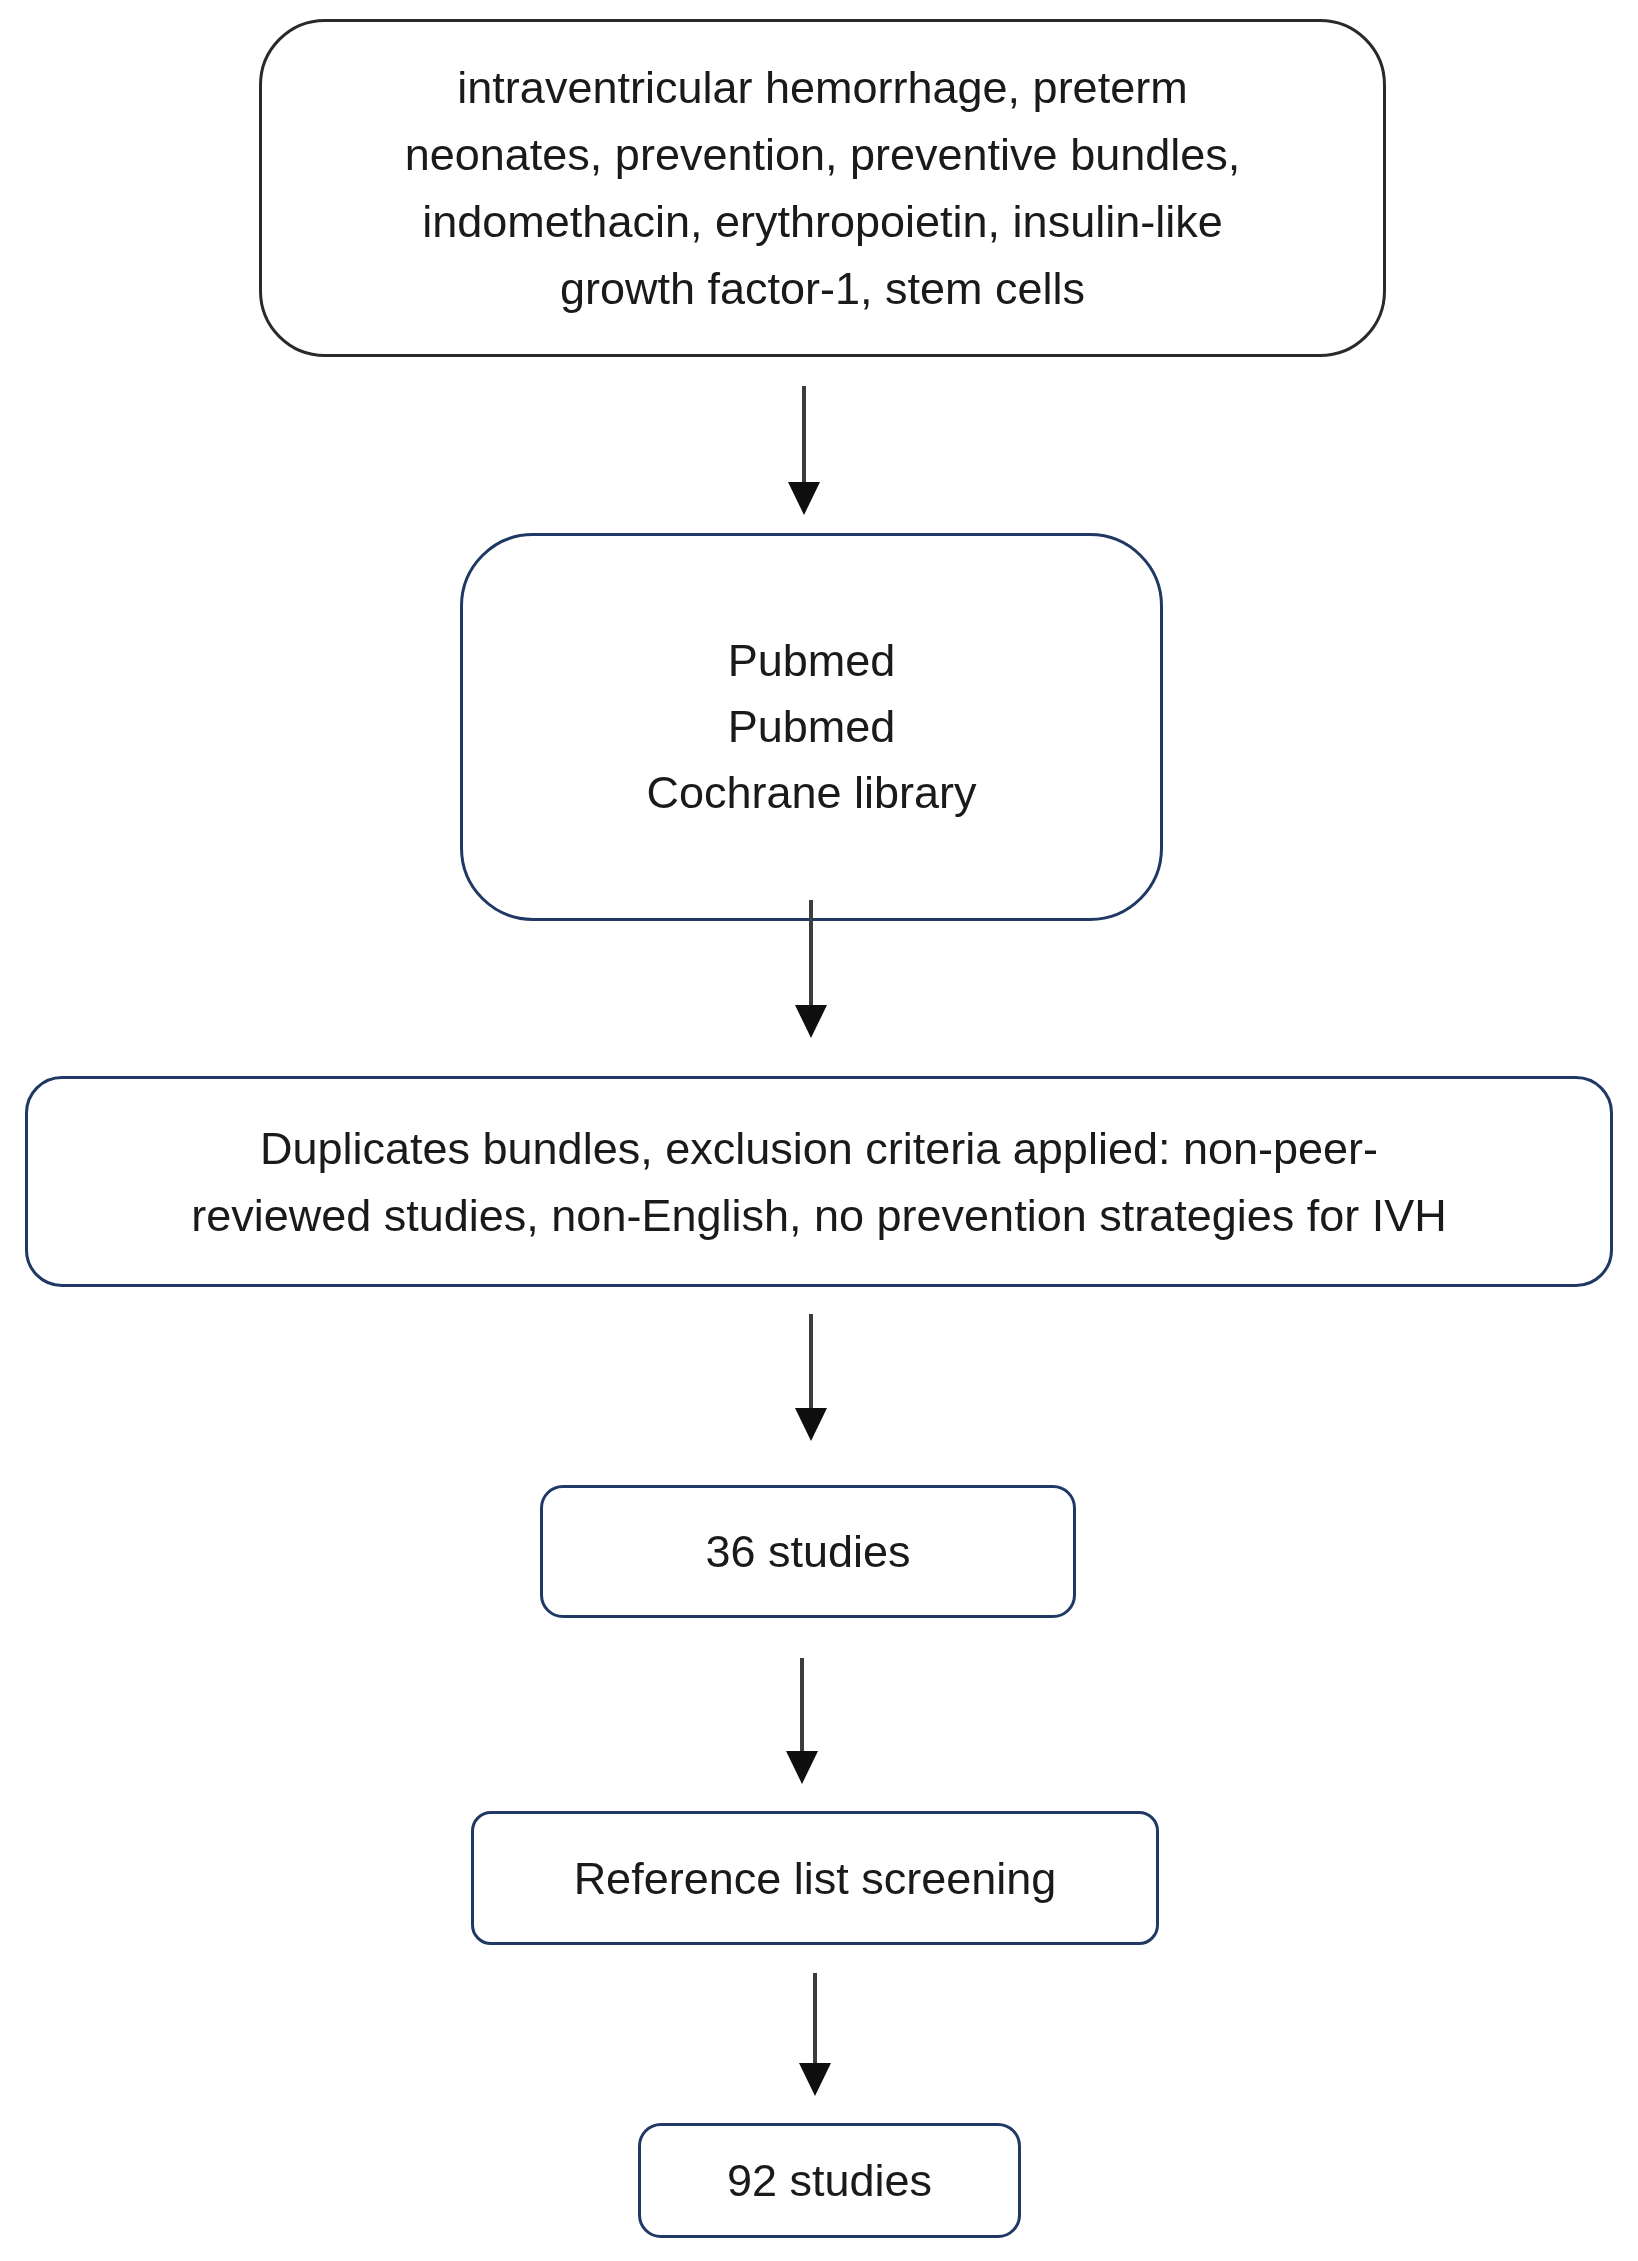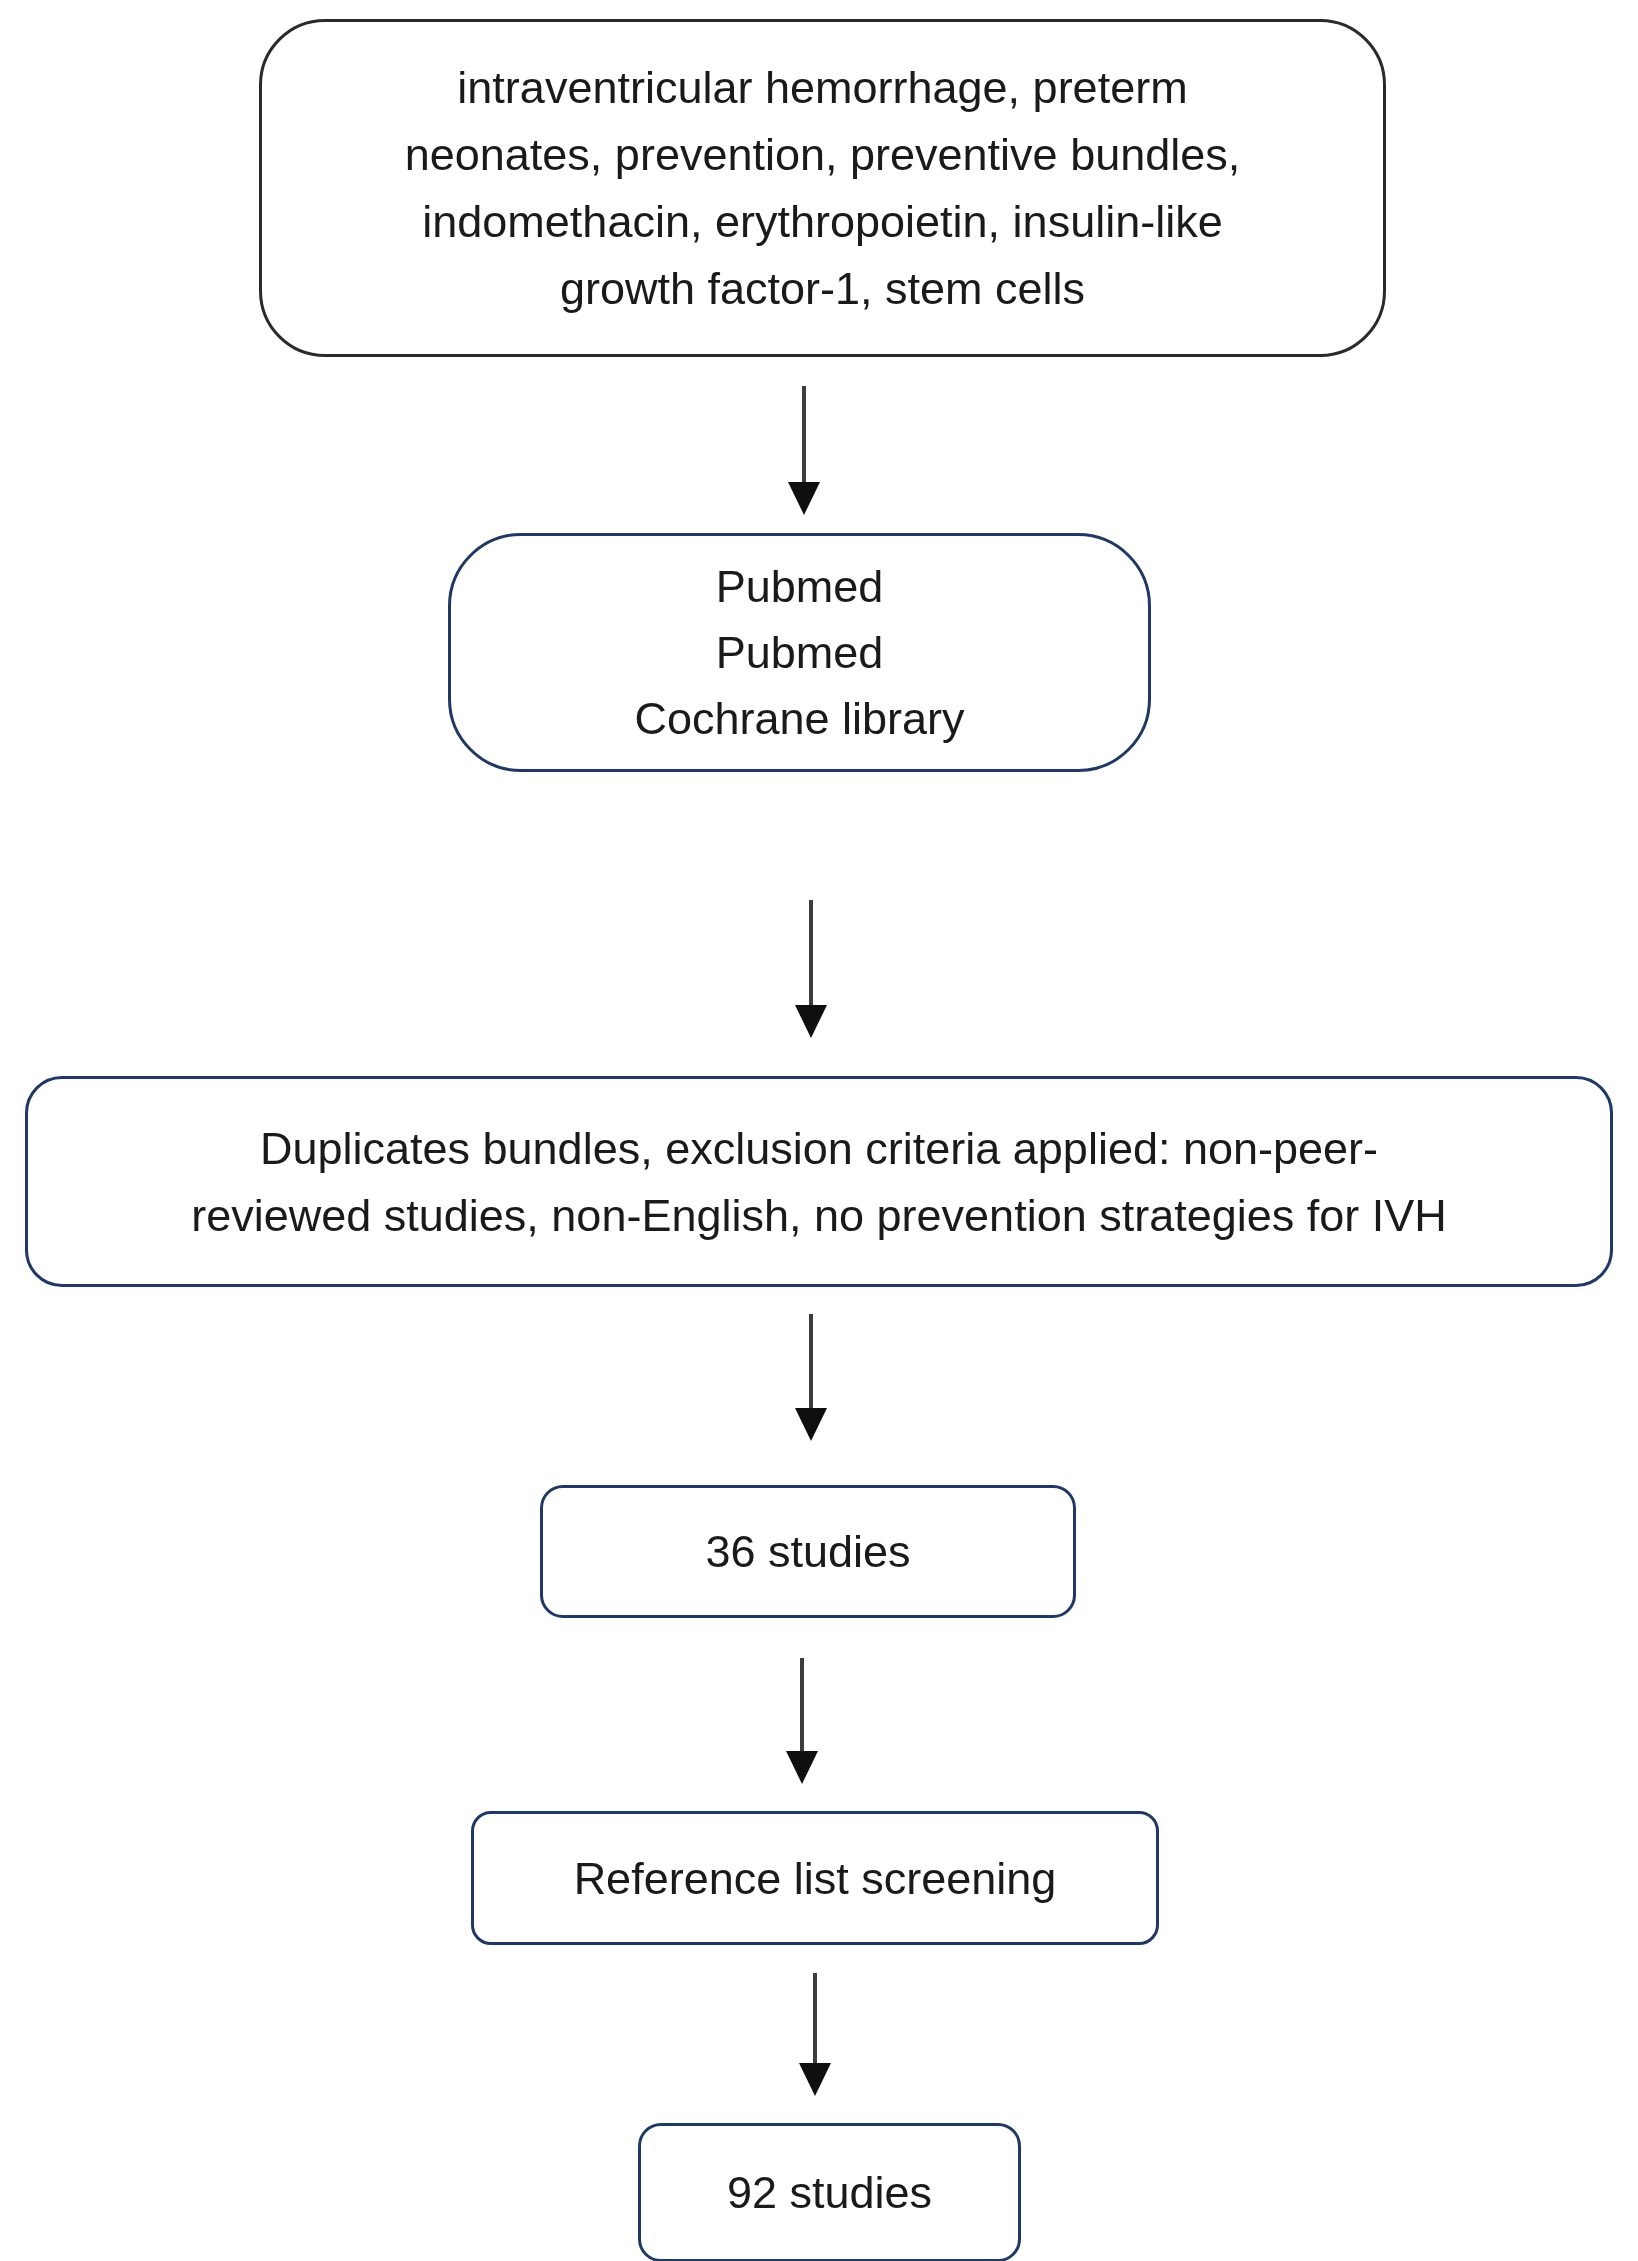--- a/index.html
+++ b/index.html
@@ -35,38 +35,38 @@
   .navy-border {
     border: 3.9px solid var(--navy-box-border, #1f3864);
   }
   
   #keywords-box {
     left: 259px; top: 19.3px; width: 1127px; height: 338px;
     border: 3.1px solid var(--keywords-box-border, #2a2a2a);
     border-radius: 66px;
   }
   #databases-box {
-    left: 448px; top: 533px; width: 703px; height: 239px;
+    left: 460px; top: 533px; width: 703px; height: 388px;
     border-radius: 73px;
   }
   #databases-box .line { line-height: 66px; }
   #exclusion-box {
     left: 25px; top: 1076px; width: 1588px; height: 211px;
     border-radius: 37px;
   }
   #studies48-box {
     left: 540px; top: 1485px; width: 536px; height: 133px;
     border-radius: 23px;
   }
   #reference-box {
     left: 471px; top: 1811px; width: 688px; height: 134px;
     border-radius: 20px;
   }
   #studies92-box {
-    left: 638px; top: 2123px; width: 383px; height: 139px;
+    left: 638px; top: 2123px; width: 383px; height: 115px;
     border-radius: 23px;
     justify-content: center;
   }
   
   .arrow {
     position: absolute;
     width: 34px;
     display: flex;
     flex-direction: column;
     align-items: center;

